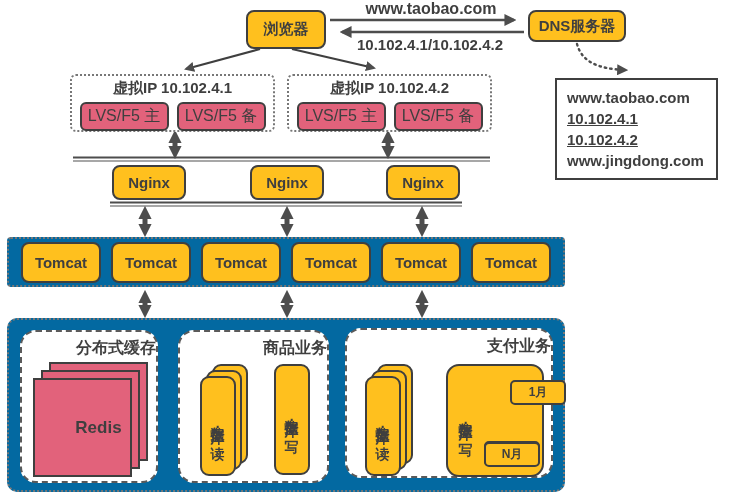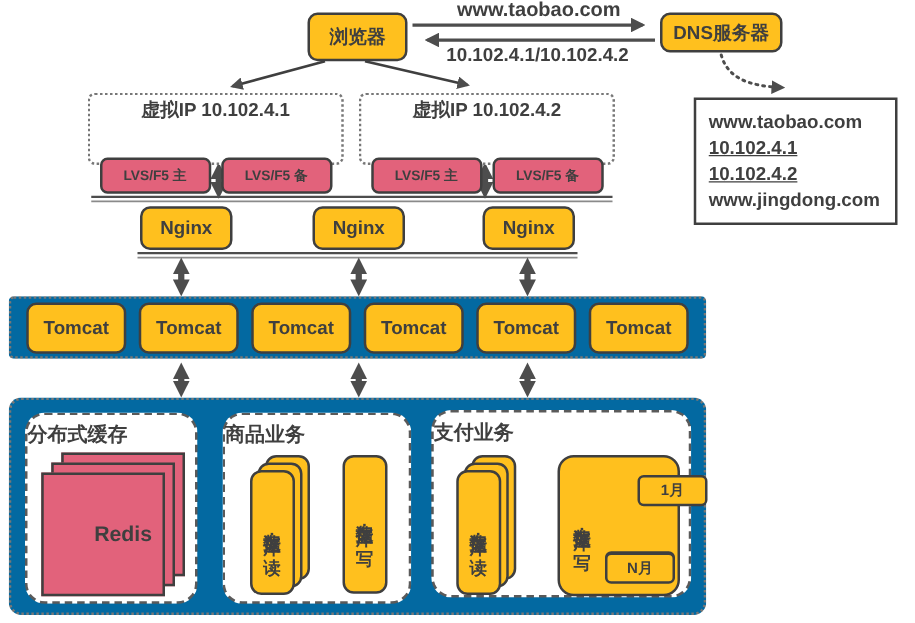--- a/index.html
+++ b/index.html
@@ -10,32 +10,32 @@
   .abs{position:absolute;z-index:2;box-sizing:border-box;}
   svg.wires{position:absolute;left:0;top:0;z-index:1;pointer-events:none;}
   .node{
     display:flex;align-items:center;justify-content:center;
     background:#ffc01e;border:2.5px solid #3f3f3f;border-radius:8px;
     font-weight:bold;font-size:15px;color:#3f3f3f;
   }
   .pinknode{
     display:flex;align-items:center;justify-content:center;
     background:#e2627b;border:2.3px solid #3f3f3f;border-radius:6px;
-    font-weight:bold;font-size:11px;color:#3f3f3f;margin-top:24px;
+    font-weight:normal;font-size:16px;color:#3f3f3f;
   }
   .lbl{font-weight:bold;text-align:center;color:#3f3f3f;}
   .vipgroup{
     border:2px dotted #777;border-radius:6px;background:#fff;
     display:flex;flex-direction:column;align-items:center;
   }
   .vipgroup .viptitle{font-weight:bold;font-size:15px;margin-top:3px;}
   .viprow{display:flex;gap:8px;margin-top:4px;}
   .dotbox{border:2px dotted #777;border-radius:6px;background:#0369a1;}
   .dashgroup{border:2px dashed #5a5a5a;border-radius:16px;background:#fff;}
-  .grouptitle{position:absolute;left:0;right:0;top:6px;text-align:left;font-weight:bold;font-size:16px;color:#3f3f3f;}
+  .grouptitle{position:absolute;left:0;right:0;top:6px;text-align:right;font-weight:bold;font-size:16px;color:#3f3f3f;}
   .tomcatwrap{display:flex;align-items:center;justify-content:space-between;padding:0 12px;}
   .layer{position:absolute;box-sizing:border-box;}
   .sq{background:#e2627b;border:2.5px solid #3f3f3f;padding-left:32px;}
   .vbar{background:#ffc01e;border:2.3px solid #3f3f3f;border-radius:9px;}
   .vtext{
     writing-mode:vertical-rl;text-orientation:upright;
     font-weight:bold;font-size:14px;letter-spacing:1px;color:#3f3f3f;
     display:flex;align-items:center;justify-content:center;height:100%;width:100%;
   }
   .monthbox{

